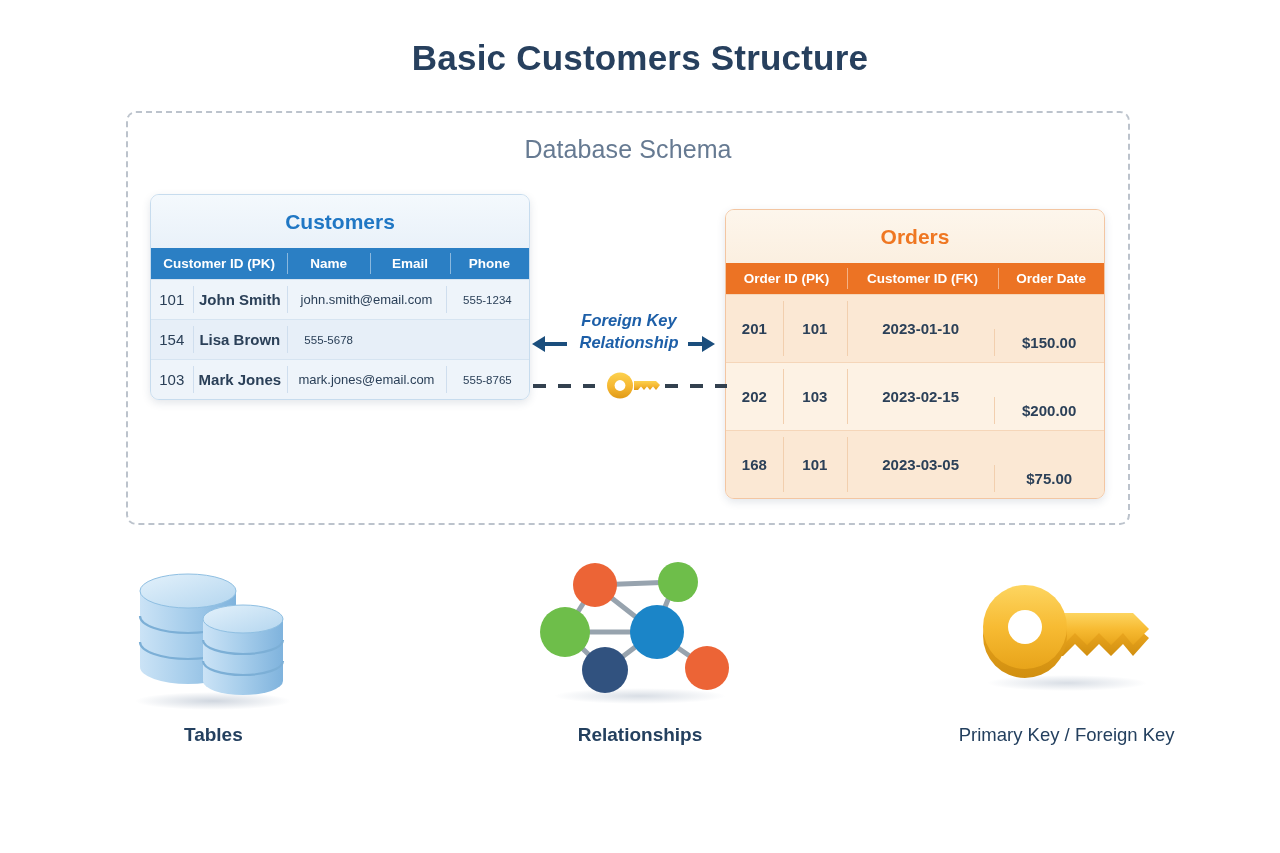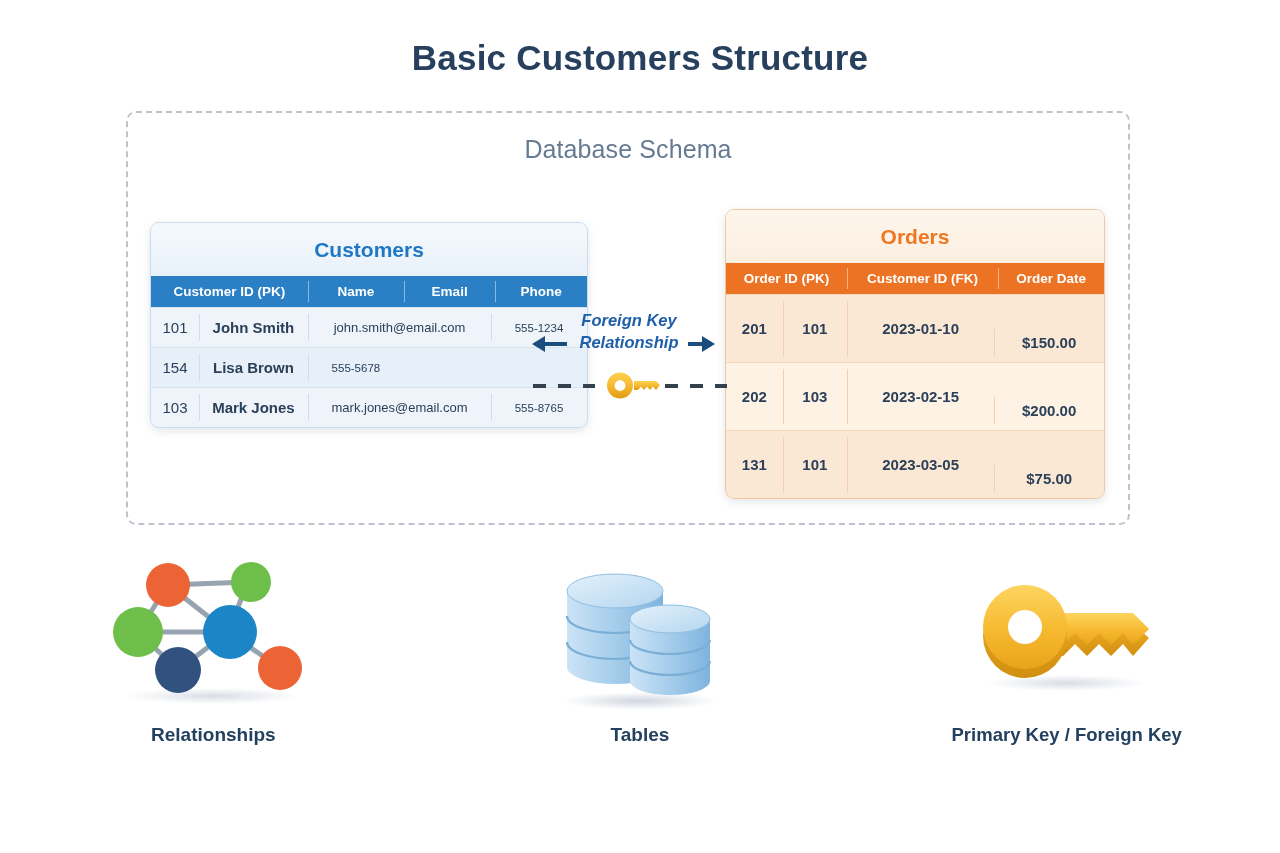--- a/index.html
+++ b/index.html
@@ -44,22 +44,22 @@
 
   
   .table-card {
     position: absolute;
     border-radius: 9px;
     overflow: hidden;
     box-shadow: 0 3px 9px rgba(40,60,90,0.13);
   }
   .table-card.customers {
     left: 150px;
-    top: 222px;
-    width: 438px;
+    top: 194px;
+    width: 380px;
     border: 1px solid #c7dcee;
     background: linear-gradient(180deg,#eef5fb 0%,#e3edf7 100%);
   }
   .table-card.orders {
     left: 725px;
     top: 209px;
     width: 380px;
     border: 1px solid #f3c6a2;
     background: linear-gradient(180deg,#fdf3e8 0%,#fbead9 100%);
   }
@@ -234,21 +234,21 @@
     align-items: center;
     justify-content: center;
   }
   .legend-label {
     font-size: 19px;
     font-weight: bold;
     color: #24405f;
     margin-top: 14px;
   }
   .legend-label.light {
-    font-weight: bold;
+    font-weight: normal;
     font-size: 18.5px;
     color: #24405f;
   }
 </style>
 </head>
 <body>
 
 <div class="page-title">Basic Customers Structure</div>
 
 <div class="schema-box">
@@ -303,21 +303,21 @@
   </div>
 
   <div class="trow even">
     <div class="td od-col1 bold">202</div>
     <div class="td od-col2 bold">103</div>
     <div class="td od-col3 bold">2023-02-15</div>
     <div class="td od-col4 bold">$200.00</div>
   </div>
 
   <div class="trow odd">
-    <div class="td od-col1 bold">131</div>
+    <div class="td od-col1 bold">168</div>
     <div class="td od-col2 bold">101</div>
     <div class="td od-col3 bold">2023-03-05</div>
     <div class="td od-col4 bold">$75.00</div>
   </div>
 </div>
 
 <div class="rel-label">
   <div>Foreign Key</div>
   <div>Relationship</div>
 </div>
@@ -340,53 +340,20 @@
     </defs>
     <g>
       <path d="M40 10 L62 10 L66 14 L62 19 L59 15.5 L56 19 L53 15.5 L50 19 L47 15.5 L44 19 L40 19 Z" fill="url(#kgs)"></path>
       <circle cx="26" cy="14.5" r="13" fill="url(#kgs)"></circle>
       <circle cx="26" cy="14.5" r="5.4" fill="#ffffff"></circle>
     </g>
   </svg>
 </div>
 
 <div class="legend">
-
-  <div class="legend-item">
-    <div class="legend-art">
-      <svg viewBox="0 0 210 150" width="210" height="150">
-        <defs>
-          <radialGradient id="shadow2" cx="0.5" cy="0.5" r="0.5">
-            <stop offset="0%" stop-color="rgba(40,70,110,0.18)"></stop>
-            <stop offset="100%" stop-color="rgba(40,70,110,0)"></stop>
-          </radialGradient>
-        </defs>
-        <ellipse cx="105" cy="136" rx="86" ry="8" fill="url(#shadow2)"></ellipse>
-
-        <g stroke="#97a3ae" stroke-width="5" fill="none" stroke-linecap="round">
-          <line x1="60" y1="25" x2="140" y2="22"></line>
-          <line x1="60" y1="25" x2="30" y2="72"></line>
-          <line x1="60" y1="25" x2="120" y2="72"></line>
-          <line x1="140" y1="22" x2="120" y2="72"></line>
-          <line x1="30" y1="72" x2="120" y2="72"></line>
-          <line x1="30" y1="72" x2="70" y2="110"></line>
-          <line x1="70" y1="110" x2="120" y2="72"></line>
-          <line x1="120" y1="72" x2="172" y2="108"></line>
-        </g>
-
-        <circle cx="60" cy="25" r="22" fill="#ec6436"></circle>
-        <circle cx="143" cy="22" r="20" fill="#6ebe4a"></circle>
-        <circle cx="30" cy="72" r="25" fill="#6ebe4a"></circle>
-        <circle cx="122" cy="72" r="27" fill="#1b85c8"></circle>
-        <circle cx="70" cy="110" r="23" fill="#31527f"></circle>
-        <circle cx="172" cy="108" r="22" fill="#ec6436"></circle>
-      </svg>
-    </div>
-    <div class="legend-label">Relationships</div>
-  </div>
 
   <div class="legend-item">
     <div class="legend-art">
       <svg viewBox="0 0 190 160" width="190" height="160">
         <defs>
           <linearGradient id="cylA" x1="0" y1="0" x2="1" y2="0">
             <stop offset="0%" stop-color="#cbe3f6"></stop>
             <stop offset="45%" stop-color="#a9cfec"></stop>
             <stop offset="100%" stop-color="#7fb3dd"></stop>
           </linearGradient>
@@ -415,20 +382,53 @@
           <path d="M85 85 A40 14 0 0 0 165 85" fill="none" stroke="#7cafd6" stroke-width="2.2"></path>
           <path d="M85 106 A40 14 0 0 0 165 106" fill="none" stroke="#7cafd6" stroke-width="2.2"></path>
         </g>
       </svg>
     </div>
     <div class="legend-label">Tables</div>
   </div>
 
   <div class="legend-item">
     <div class="legend-art">
+      <svg viewBox="0 0 210 150" width="210" height="150">
+        <defs>
+          <radialGradient id="shadow2" cx="0.5" cy="0.5" r="0.5">
+            <stop offset="0%" stop-color="rgba(40,70,110,0.18)"></stop>
+            <stop offset="100%" stop-color="rgba(40,70,110,0)"></stop>
+          </radialGradient>
+        </defs>
+        <ellipse cx="105" cy="136" rx="86" ry="8" fill="url(#shadow2)"></ellipse>
+
+        <g stroke="#97a3ae" stroke-width="5" fill="none" stroke-linecap="round">
+          <line x1="60" y1="25" x2="140" y2="22"></line>
+          <line x1="60" y1="25" x2="30" y2="72"></line>
+          <line x1="60" y1="25" x2="120" y2="72"></line>
+          <line x1="140" y1="22" x2="120" y2="72"></line>
+          <line x1="30" y1="72" x2="120" y2="72"></line>
+          <line x1="30" y1="72" x2="70" y2="110"></line>
+          <line x1="70" y1="110" x2="120" y2="72"></line>
+          <line x1="120" y1="72" x2="172" y2="108"></line>
+        </g>
+
+        <circle cx="60" cy="25" r="22" fill="#ec6436"></circle>
+        <circle cx="143" cy="22" r="20" fill="#6ebe4a"></circle>
+        <circle cx="30" cy="72" r="25" fill="#6ebe4a"></circle>
+        <circle cx="122" cy="72" r="27" fill="#1b85c8"></circle>
+        <circle cx="70" cy="110" r="23" fill="#31527f"></circle>
+        <circle cx="172" cy="108" r="22" fill="#ec6436"></circle>
+      </svg>
+    </div>
+    <div class="legend-label">Relationships</div>
+  </div>
+
+  <div class="legend-item">
+    <div class="legend-art">
       <svg viewBox="0 0 220 140" width="220" height="140">
         <defs>
           <linearGradient id="kgl" x1="0" y1="0" x2="0" y2="1">
             <stop offset="0%" stop-color="#fdd560"></stop>
             <stop offset="50%" stop-color="#f7bb33"></stop>
             <stop offset="100%" stop-color="#e8a41a"></stop>
           </linearGradient>
           <linearGradient id="kgl2" x1="0" y1="0" x2="0" y2="1">
             <stop offset="0%" stop-color="#f3ae24"></stop>
             <stop offset="100%" stop-color="#d18f10"></stop>

